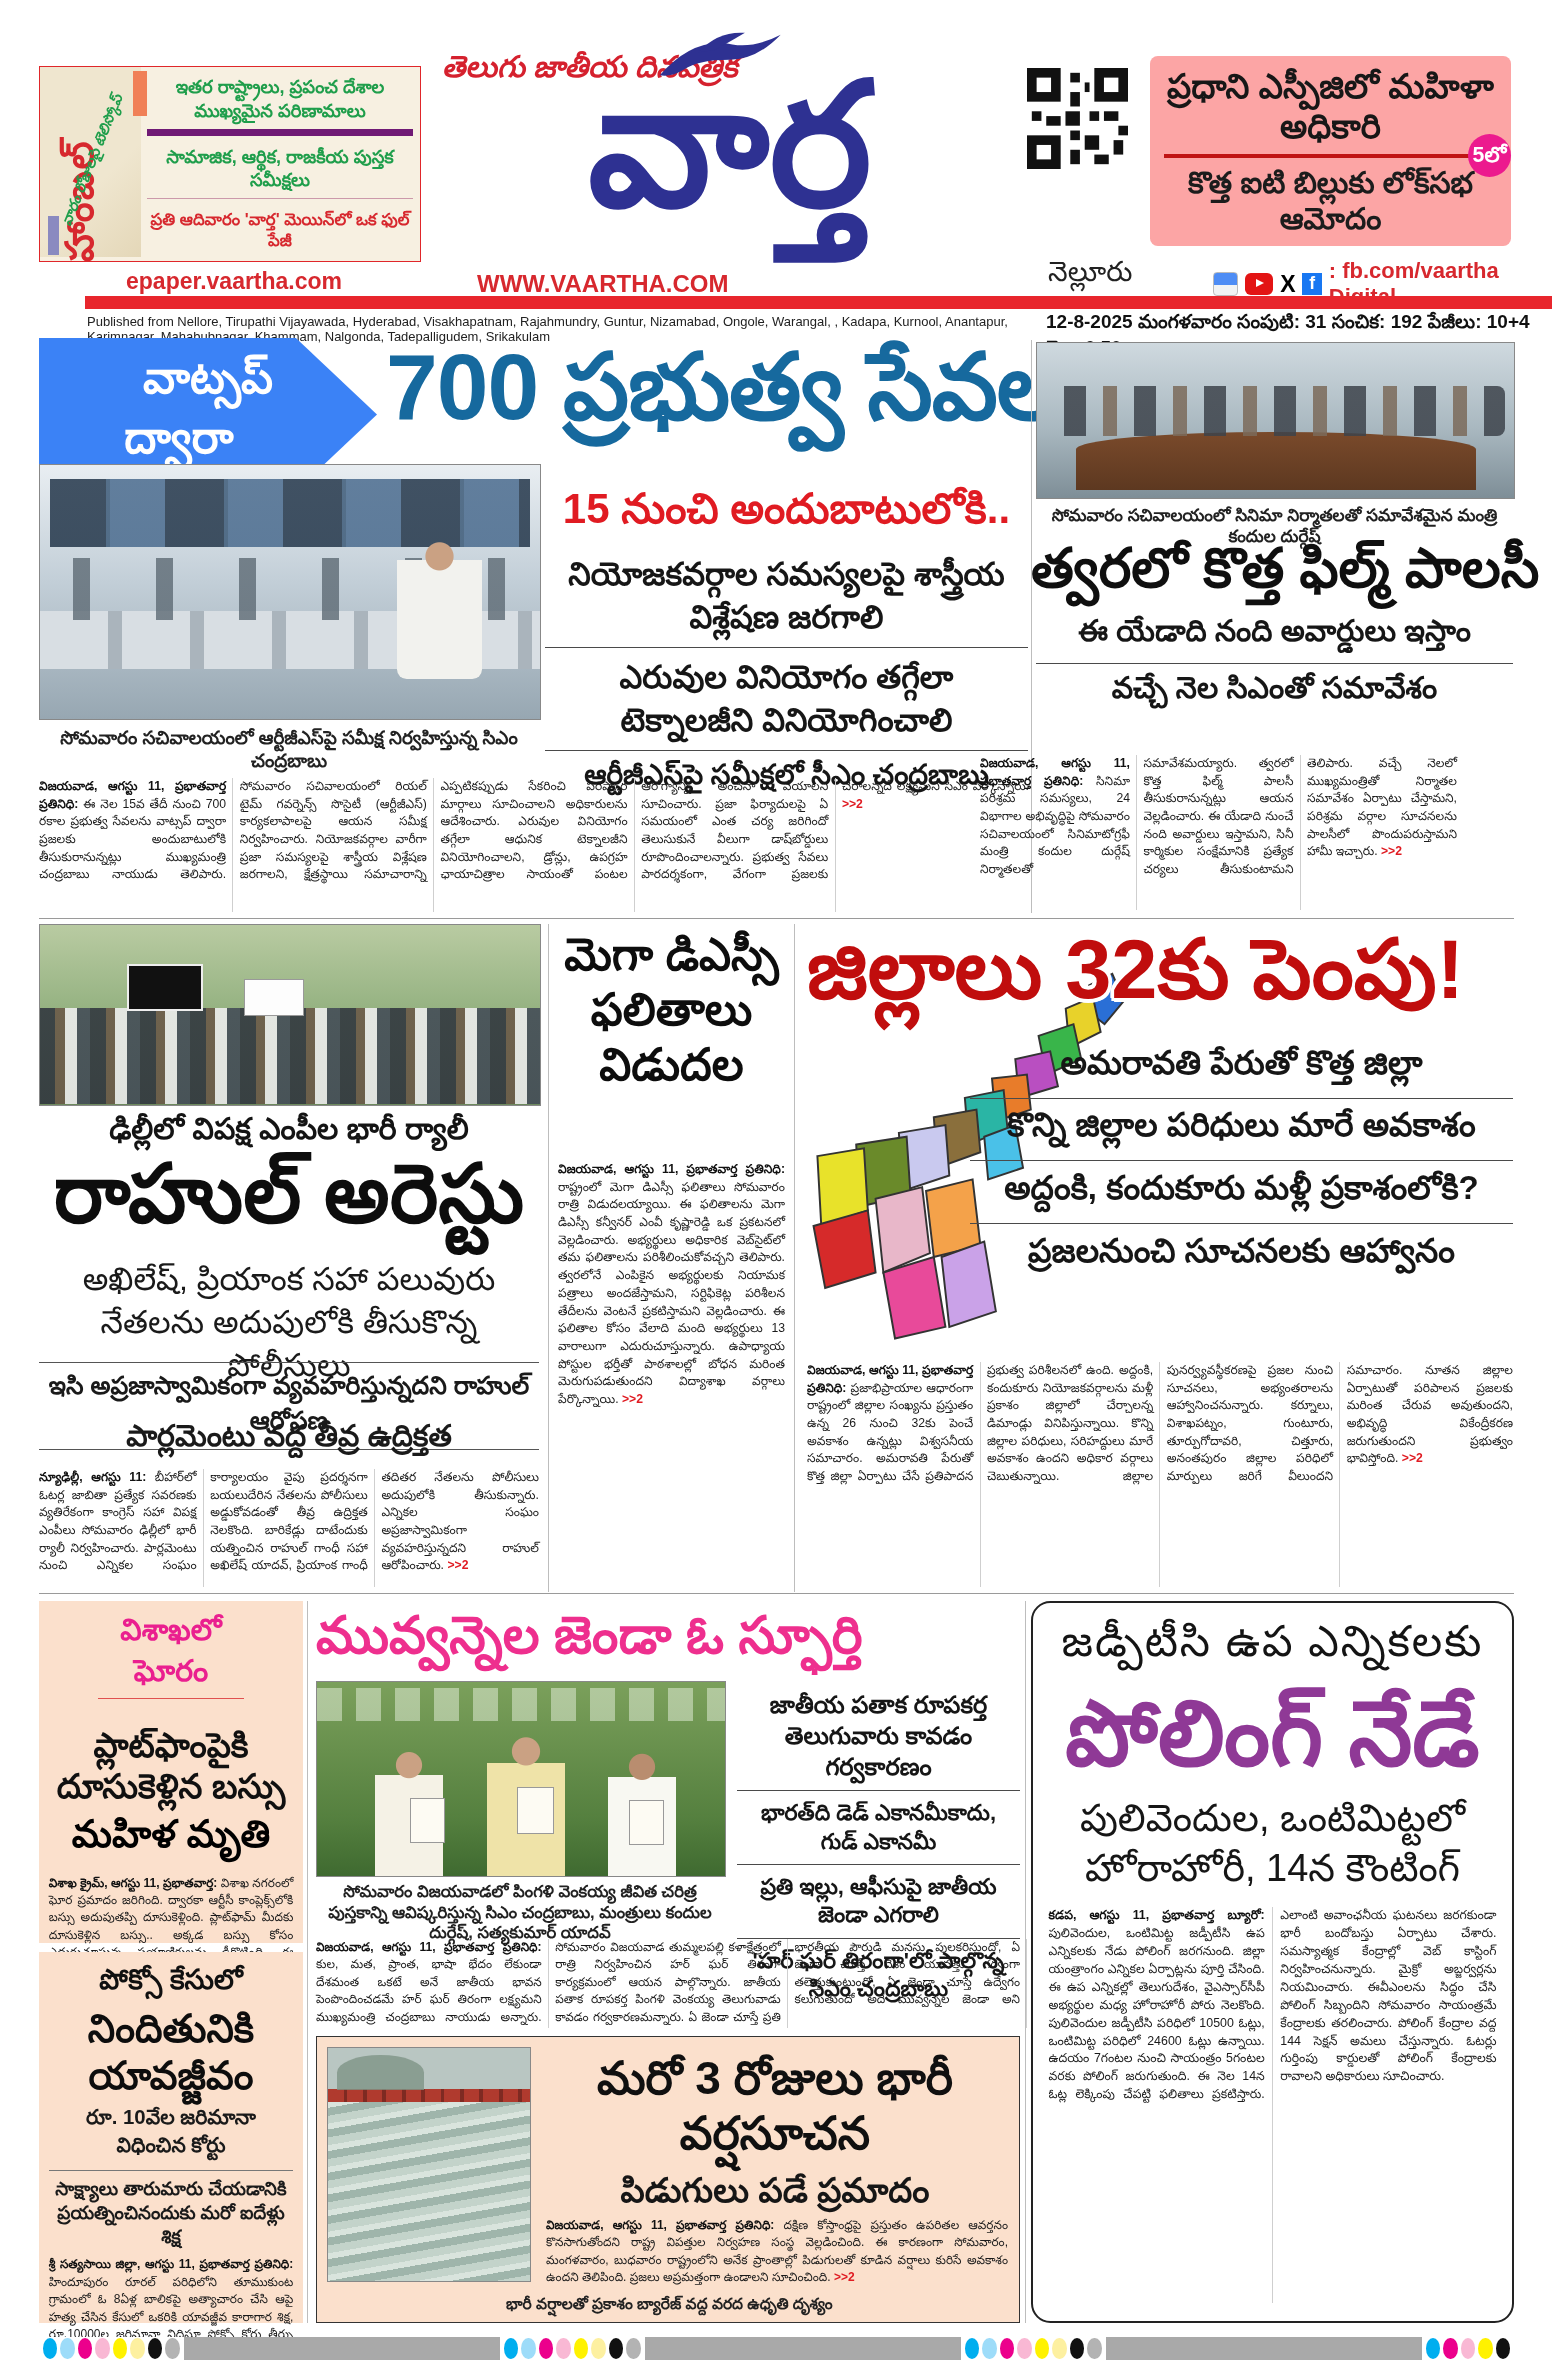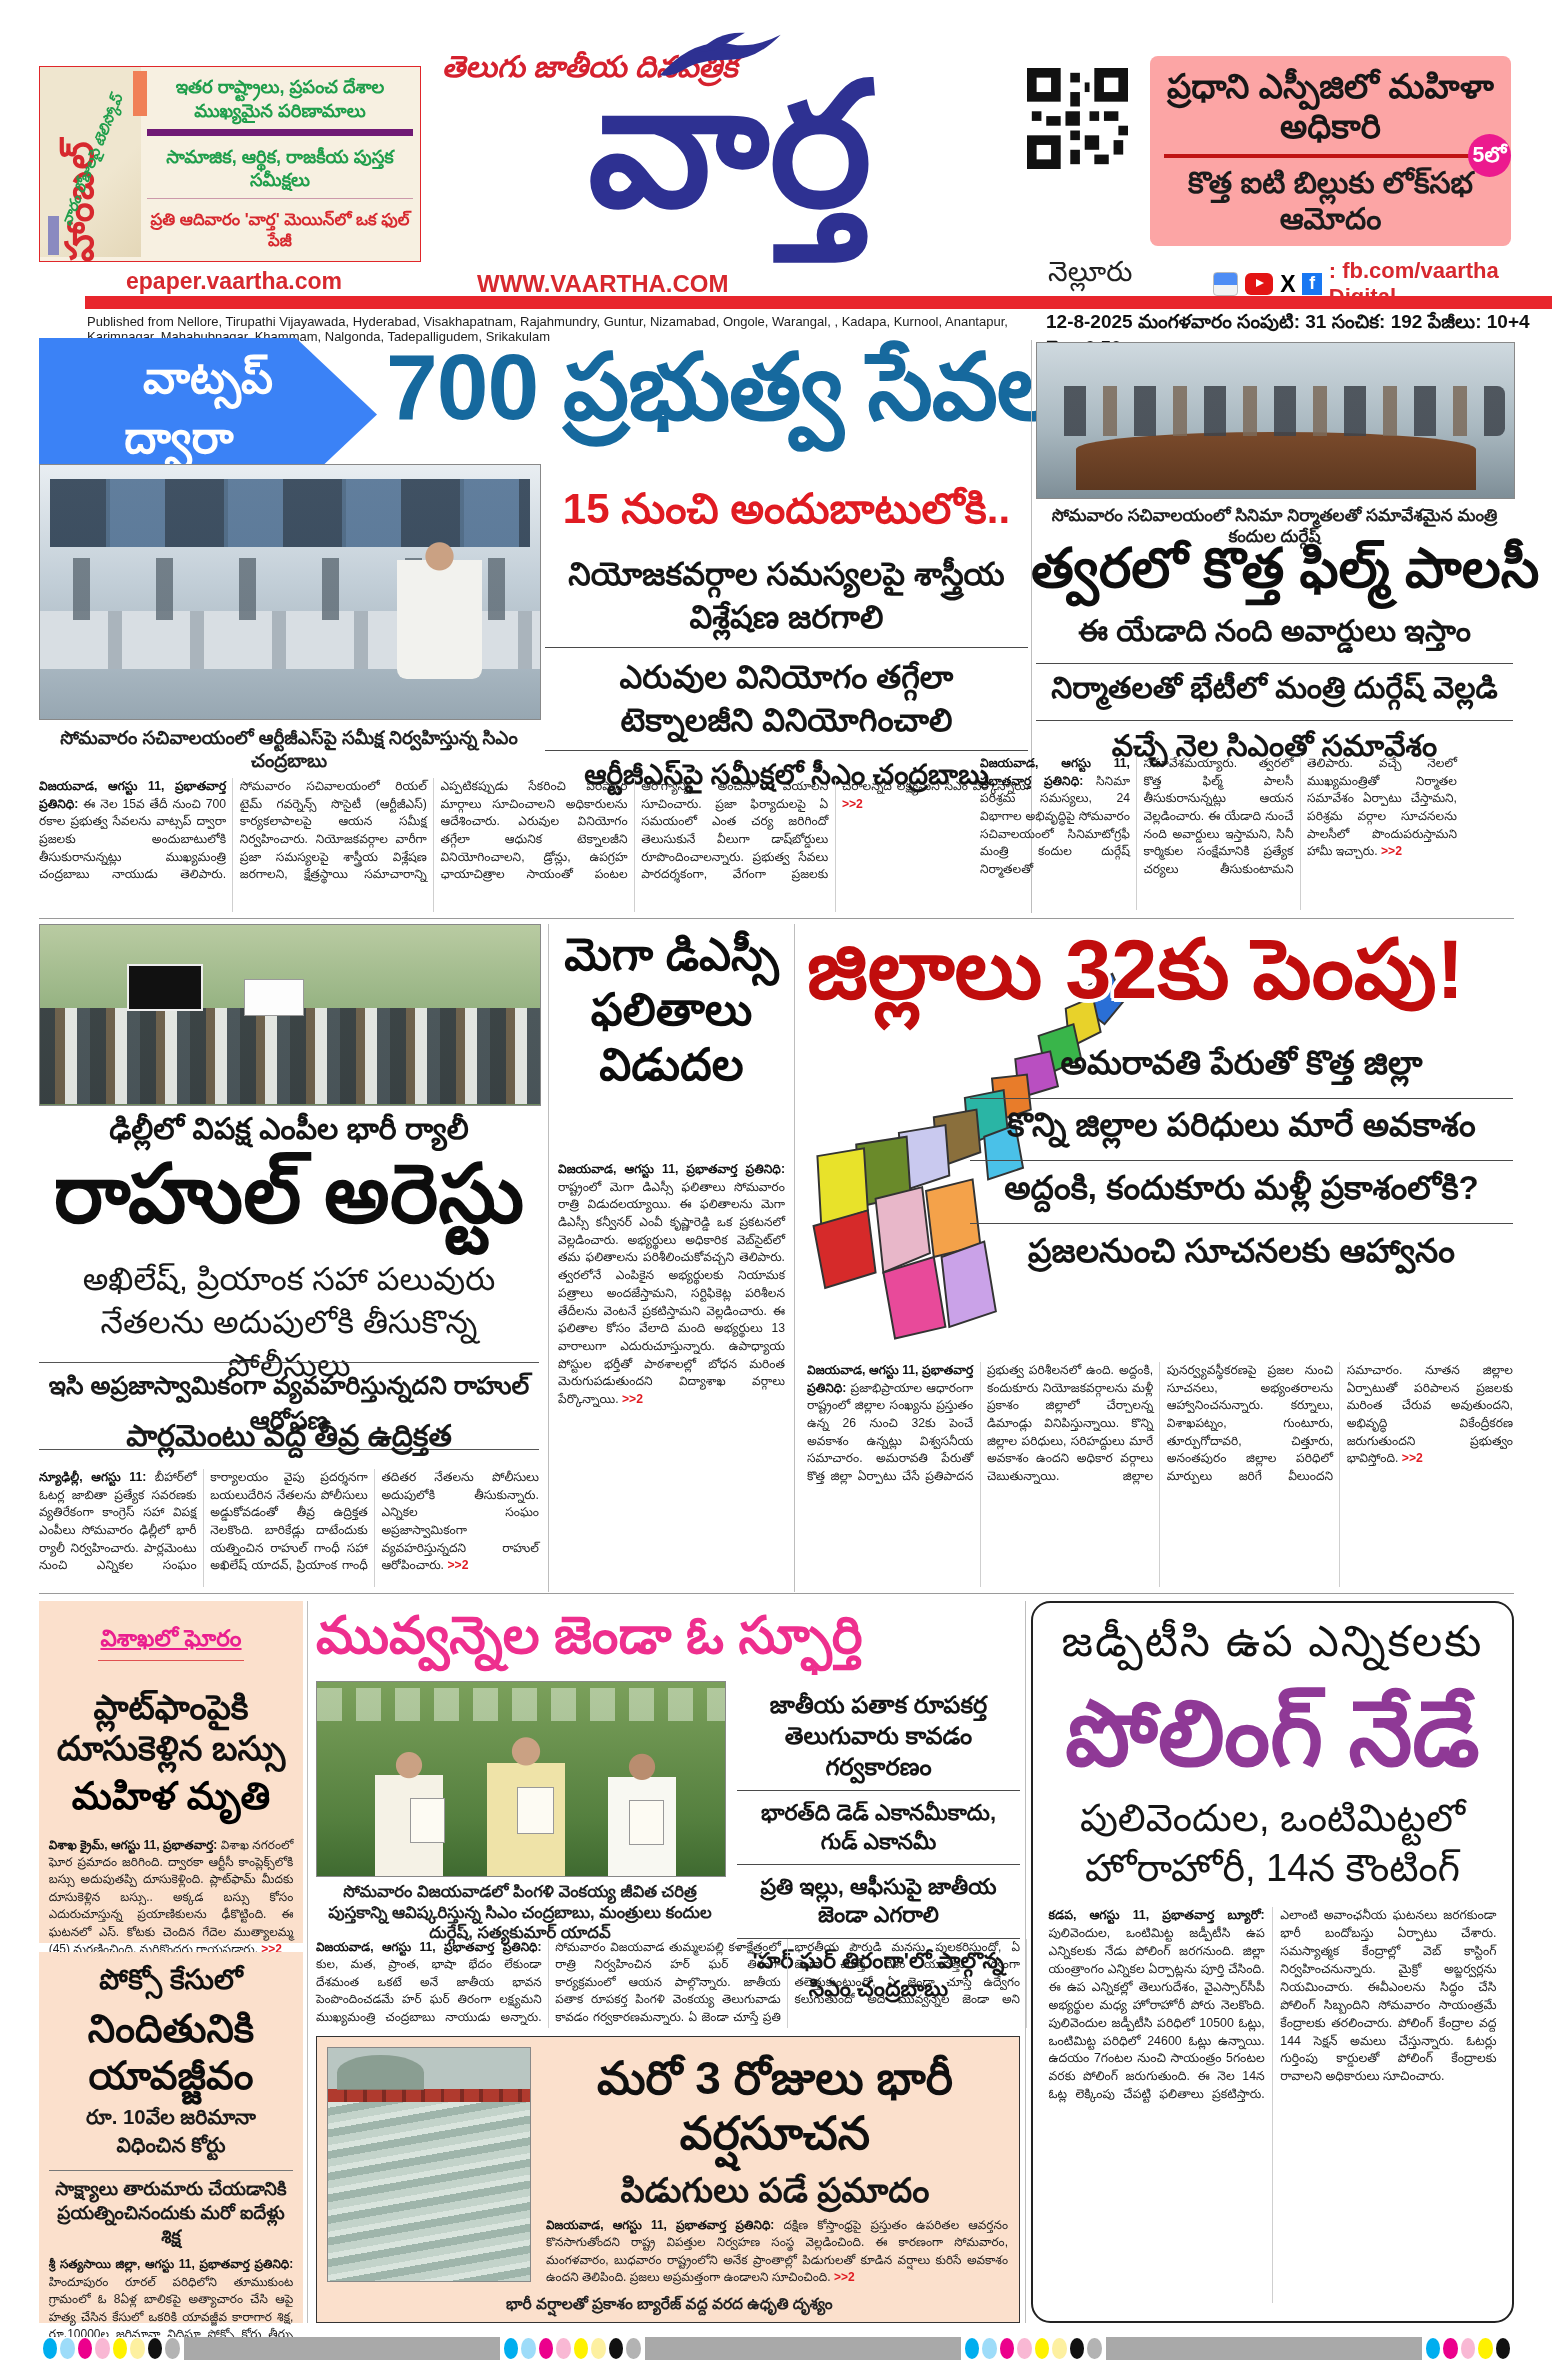--- a/index.html
+++ b/index.html
@@ -148,21 +148,20 @@
   <div class="vrule" style="left:1031px;top:340px;height:573px;"></div>
 
   <div class="photo" style="left:1036px;top:342px;width:477px;height:155px;background:linear-gradient(180deg,#cfd9df,#a9b8c0 55%,#7e8e97);">
     <div class="abs" style="left:39px;top:89px;width:400px;height:58px;background:linear-gradient(180deg,#7a4a2b,#5d3820);border-radius:50% 50% 0 0/30% 30% 0 0;"></div>
     <div class="abs" style="left:9.7px;top:43px;width:458px;height:50px;background:repeating-linear-gradient(90deg,transparent 0 17.5px,#3d434b 17.5px 39px,transparent 39px 56px,#7b6a5a 56px 70px);opacity:.85;border-radius:7.8px;"></div>
   </div>
   <div class="abs caption" style="left:1036px;top:505px;width:477px;font-size:17px;">సోమవారం సచివాలయంలో సినిమా నిర్మాతలతో సమావేశమైన మంత్రి కందుల దుర్గేష్</div>
   <div class="abs nw c" style="left:1031px;top:536px;width:483px;font-size:55px;font-weight:900;color:#0f0f0f;">త్వరలో కొత్త ఫిల్మ్ పాలసీ</div>
   <div class="abs subs" style="left:1036px;top:606px;width:477px;">
     <div class="si" style="font-size:30px;">ఈ యేడాది నంది అవార్డులు ఇస్తాం</div>
-    <div class="si" style="font-size:30px;">నిర్మాతలతో భేటీలో మంత్రి దుర్గేష్ వెల్లడి</div>
     <div class="si" style="font-size:30px;">వచ్చే నెల సిఎంతో సమావేశం</div>
   </div>
   <div class="abs body cols3" style="left:980px;top:755px;width:477px;height:155px;">
     <span class="dl">విజయవాడ, ఆగస్టు 11, ప్రభాతవార్త ప్రతినిధి:</span>
     <span>సినిమా పరిశ్రమ సమస్యలు, 24 విభాగాల అభివృద్ధిపై సోమవారం సచివాలయంలో సినిమాటోగ్రఫీ మంత్రి కందుల దుర్గేష్ నిర్మాతలతో సమావేశమయ్యారు. త్వరలో కొత్త ఫిల్మ్ పాలసీ తీసుకురానున్నట్లు ఆయన వెల్లడించారు. ఈ యేడాది నుంచే నంది అవార్డులు ఇస్తామని, సినీ కార్మికుల సంక్షేమానికి ప్రత్యేక చర్యలు తీసుకుంటామని తెలిపారు. వచ్చే నెలలో ముఖ్యమంత్రితో నిర్మాతల సమావేశం ఏర్పాటు చేస్తామని, పరిశ్రమ వర్గాల సూచనలను పాలసీలో పొందుపరుస్తామని హామీ ఇచ్చారు.</span>
     <span class="cont">&gt;&gt;2</span>
   </div>
 
   <div class="hrule" style="top:918px;"></div>
 
@@ -223,21 +222,21 @@
     <span class="dl">విజయవాడ, ఆగస్టు 11, ప్రభాతవార్త ప్రతినిధి:</span>
     <span>ప్రజాభిప్రాయాల ఆధారంగా రాష్ట్రంలో జిల్లాల సంఖ్యను ప్రస్తుతం ఉన్న 26 నుంచి 32కు పెంచే అవకాశం ఉన్నట్లు విశ్వసనీయ సమాచారం. అమరావతి పేరుతో కొత్త జిల్లా ఏర్పాటు చేసే ప్రతిపాదన ప్రభుత్వ పరిశీలనలో ఉంది. అద్దంకి, కందుకూరు నియోజకవర్గాలను మళ్లీ ప్రకాశం జిల్లాలో చేర్చాలన్న డిమాండ్లు వినిపిస్తున్నాయి. కొన్ని జిల్లాల పరిధులు, సరిహద్దులు మారే అవకాశం ఉందని అధికార వర్గాలు చెబుతున్నాయి. జిల్లాల పునర్వ్యవస్థీకరణపై ప్రజల నుంచి సూచనలు, అభ్యంతరాలను ఆహ్వానించనున్నారు. కర్నూలు, విశాఖపట్నం, గుంటూరు, తూర్పుగోదావరి, చిత్తూరు, అనంతపురం జిల్లాల పరిధిలో మార్పులు జరిగే వీలుందని సమాచారం. నూతన జిల్లాల ఏర్పాటుతో పరిపాలన ప్రజలకు మరింత చేరువ అవుతుందని, అభివృద్ధి వికేంద్రీకరణ జరుగుతుందని ప్రభుత్వం భావిస్తోంది.</span>
     <span class="cont">&gt;&gt;2</span>
   </div>
 
   <div class="hrule" style="top:1593px;"></div>
   <div class="vrule" style="left:307px;top:1601px;height:722px;"></div>
   <div class="vrule" style="left:1025px;top:1601px;height:722px;"></div>
 
   <div class="abs peach" style="left:39px;top:1601px;width:264px;height:342px;padding:11.6px 9.7px;box-sizing:border-box;">
-    <div class="c b" style="color:#ea1f8f;font-size:23px;border-bottom:1.9px solid #e05050;width:60%;margin:12px auto;padding-bottom:3.9px;text-decoration:underline;">విశాఖలో ఘోరం</div>
+    <div class="c b" style="color:#ea1f8f;font-size:30px;border-bottom:1.9px solid #e05050;width:60%;margin:0 auto;padding-bottom:3.9px;">విశాఖలో ఘోరం</div>
     <div class="c" style="font-size:34px;font-weight:900;color:#101010;line-height:1.2;margin-top:26px;">ప్లాట్‌ఫాంపైకి దూసుకెళ్లిన బస్సు</div>
     <div class="c" style="font-size:38px;font-weight:700;color:#000000;margin:5.8px 0 9.7px;">మహిళ మృతి</div>
     <div class="body" style="font-size:12px;">
       <span class="dl">విశాఖ క్రైమ్, ఆగస్టు 11, ప్రభాతవార్త:</span>
       <span>విశాఖ నగరంలో ఘోర ప్రమాదం జరిగింది. ద్వారకా ఆర్టీసీ కాంప్లెక్స్‌లోకి బస్సు అదుపుతప్పి దూసుకెళ్లింది. ప్లాట్‌ఫామ్ మీదకు దూసుకెళ్లిన బస్సు.. అక్కడ బస్సు కోసం ఎదురుచూస్తున్న ప్రయాణికులను ఢీకొట్టింది. ఈ ఘటనలో ఎస్. కోటకు చెందిన గేదెల ముత్యాలమ్మ (45) మరణించింది. మరికొందరు గాయపడ్డారు.</span>
       <span class="cont">&gt;&gt;2</span>
     </div>
   </div>
 
   <div class="abs peach" style="left:39px;top:1952px;width:264px;height:371px;padding:11.6px 9.7px;box-sizing:border-box;">

